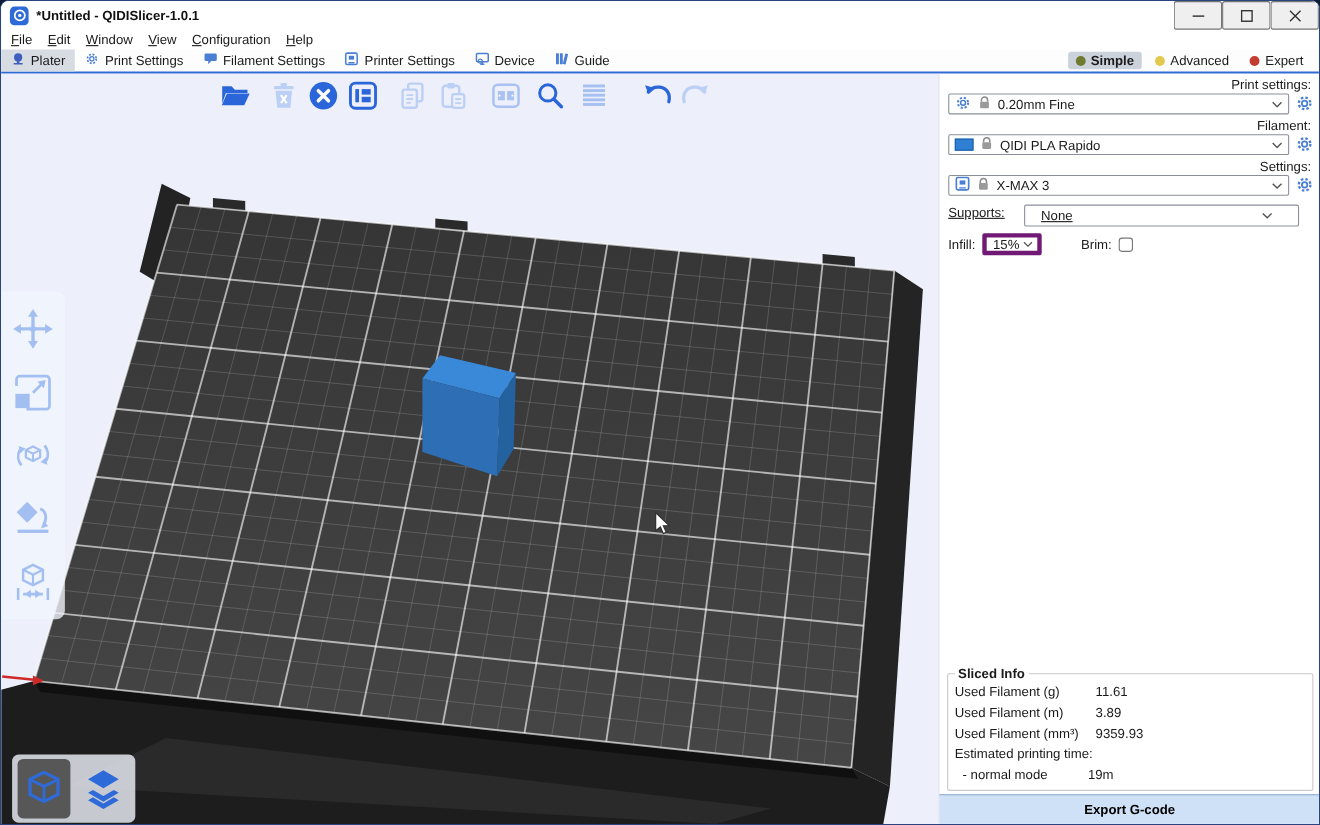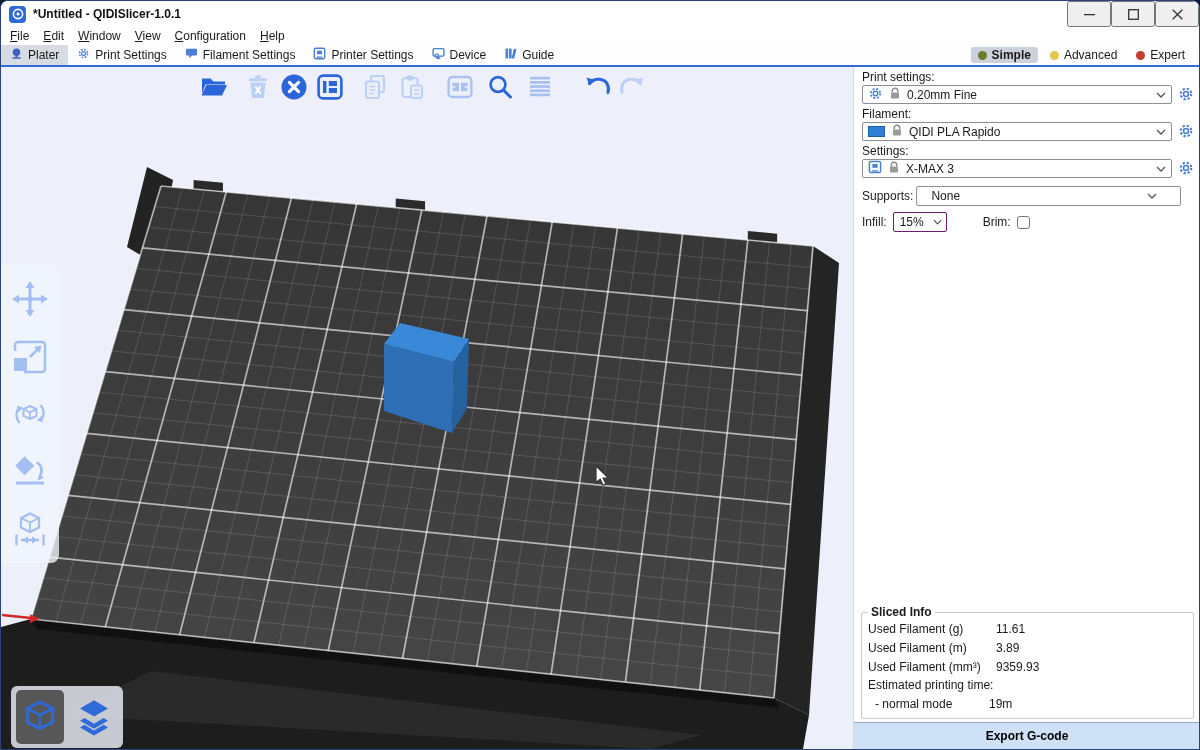--- a/index.html
+++ b/index.html
@@ -39,31 +39,31 @@
 
   .gizmo-bar{position:absolute;left:0;top:198px;width:58px;height:298px;background:rgba(241,245,252,.78);border-radius:0 8px 8px 0;display:flex;flex-direction:column;align-items:center;justify-content:space-evenly;}
   .gz{width:46px;height:46px;display:flex;align-items:center;justify-content:center;background:transparent;border:none;padding:0;}
 
   .view-switch{position:absolute;left:10px;bottom:1px;width:112px;height:62px;background:rgba(236,240,248,.82);border-radius:6px;display:flex;align-items:center;justify-content:space-evenly;}
   .vs{width:48px;height:54px;display:flex;align-items:center;justify-content:center;border-radius:5px;background:transparent;border:none;padding:0;}
   .vs.active{background:#575757;}
 
   
   .side-panel{width:347px;border-left:1px solid #d5dae2;display:flex;flex-direction:column;background:#fff;font-size:12px;color:#1a1a1a;flex:none;}
-  .sp-label{margin:3px 8px 1px;}
+  .sp-label{margin:3px 8px 1px;text-align:right;}
   .combo-row{display:flex;align-items:flex-start;margin:0 5px 0 8px;gap:5px;}
   .combo{flex:1;height:19px;border:1px solid #8a8f99;border-radius:2px;display:flex;align-items:center;gap:6px;padding:0 5px;background:#fff;min-width:0;}
   .combo .cv{white-space:nowrap;overflow:hidden;}
   .chev{margin-left:auto;flex:none;display:flex;}
   .gear-btn{width:18px;height:18px;display:flex;align-items:center;justify-content:center;background:none;border:none;padding:0;flex:none;}
   .swatch{width:17px;height:11px;border:1px solid #1d5fa8;flex:none;}
-  .supports-row{display:flex;align-items:center;margin:8px 19px 0 8px;gap:3px;}
+  .supports-row{display:flex;align-items:flex-start;margin:8px 19px 0 8px;gap:18px;text-decoration:underline;}
   .combo-plain{flex:1;height:20px;border:1px solid #8a8f99;border-radius:2px;display:flex;align-items:center;padding:0 23px 0 14px;background:#fff;}
   .infill-row{display:flex;align-items:center;margin:6px 8px 0 8px;gap:6px;}
-  .combo-small{width:54px;height:20px;border:1px solid #701a75;border-radius:2px;display:flex;align-items:center;padding:0 4px 0 6px;background:#fff;}
+  .combo-small{width:54px;height:20px;border:4px solid #701a75;border-radius:2px;display:flex;align-items:center;padding:0 4px 0 6px;background:#fff;}
   .brim-label{margin-left:30px;}
   .checkbox{width:13px;height:13px;border:1px solid #777;border-radius:3px;background:#fff;}
   .spacer{flex:1;}
   fieldset.sliced{margin:0 6px 3px 7px;border:1px solid #c9c9c9;border-radius:2px;padding:0 6px 5px;}
   fieldset.sliced legend{font-weight:bold;padding:0 3px;font-size:12px;}
   .si-row{display:flex;height:19px;align-items:center;}
   .si-label{width:128px;flex:none;}
   .si-hdr{height:18px;display:flex;align-items:center;}
   .si-sub .si-label{padding-left:7px;width:121px;}
   .export-btn{height:27px;background:#cfe1f7;border:none;border-top:1px solid #93abce;display:flex;align-items:center;justify-content:center;font-weight:bold;font-size:12px;font-family:"Liberation Sans",sans-serif;width:100%;}

